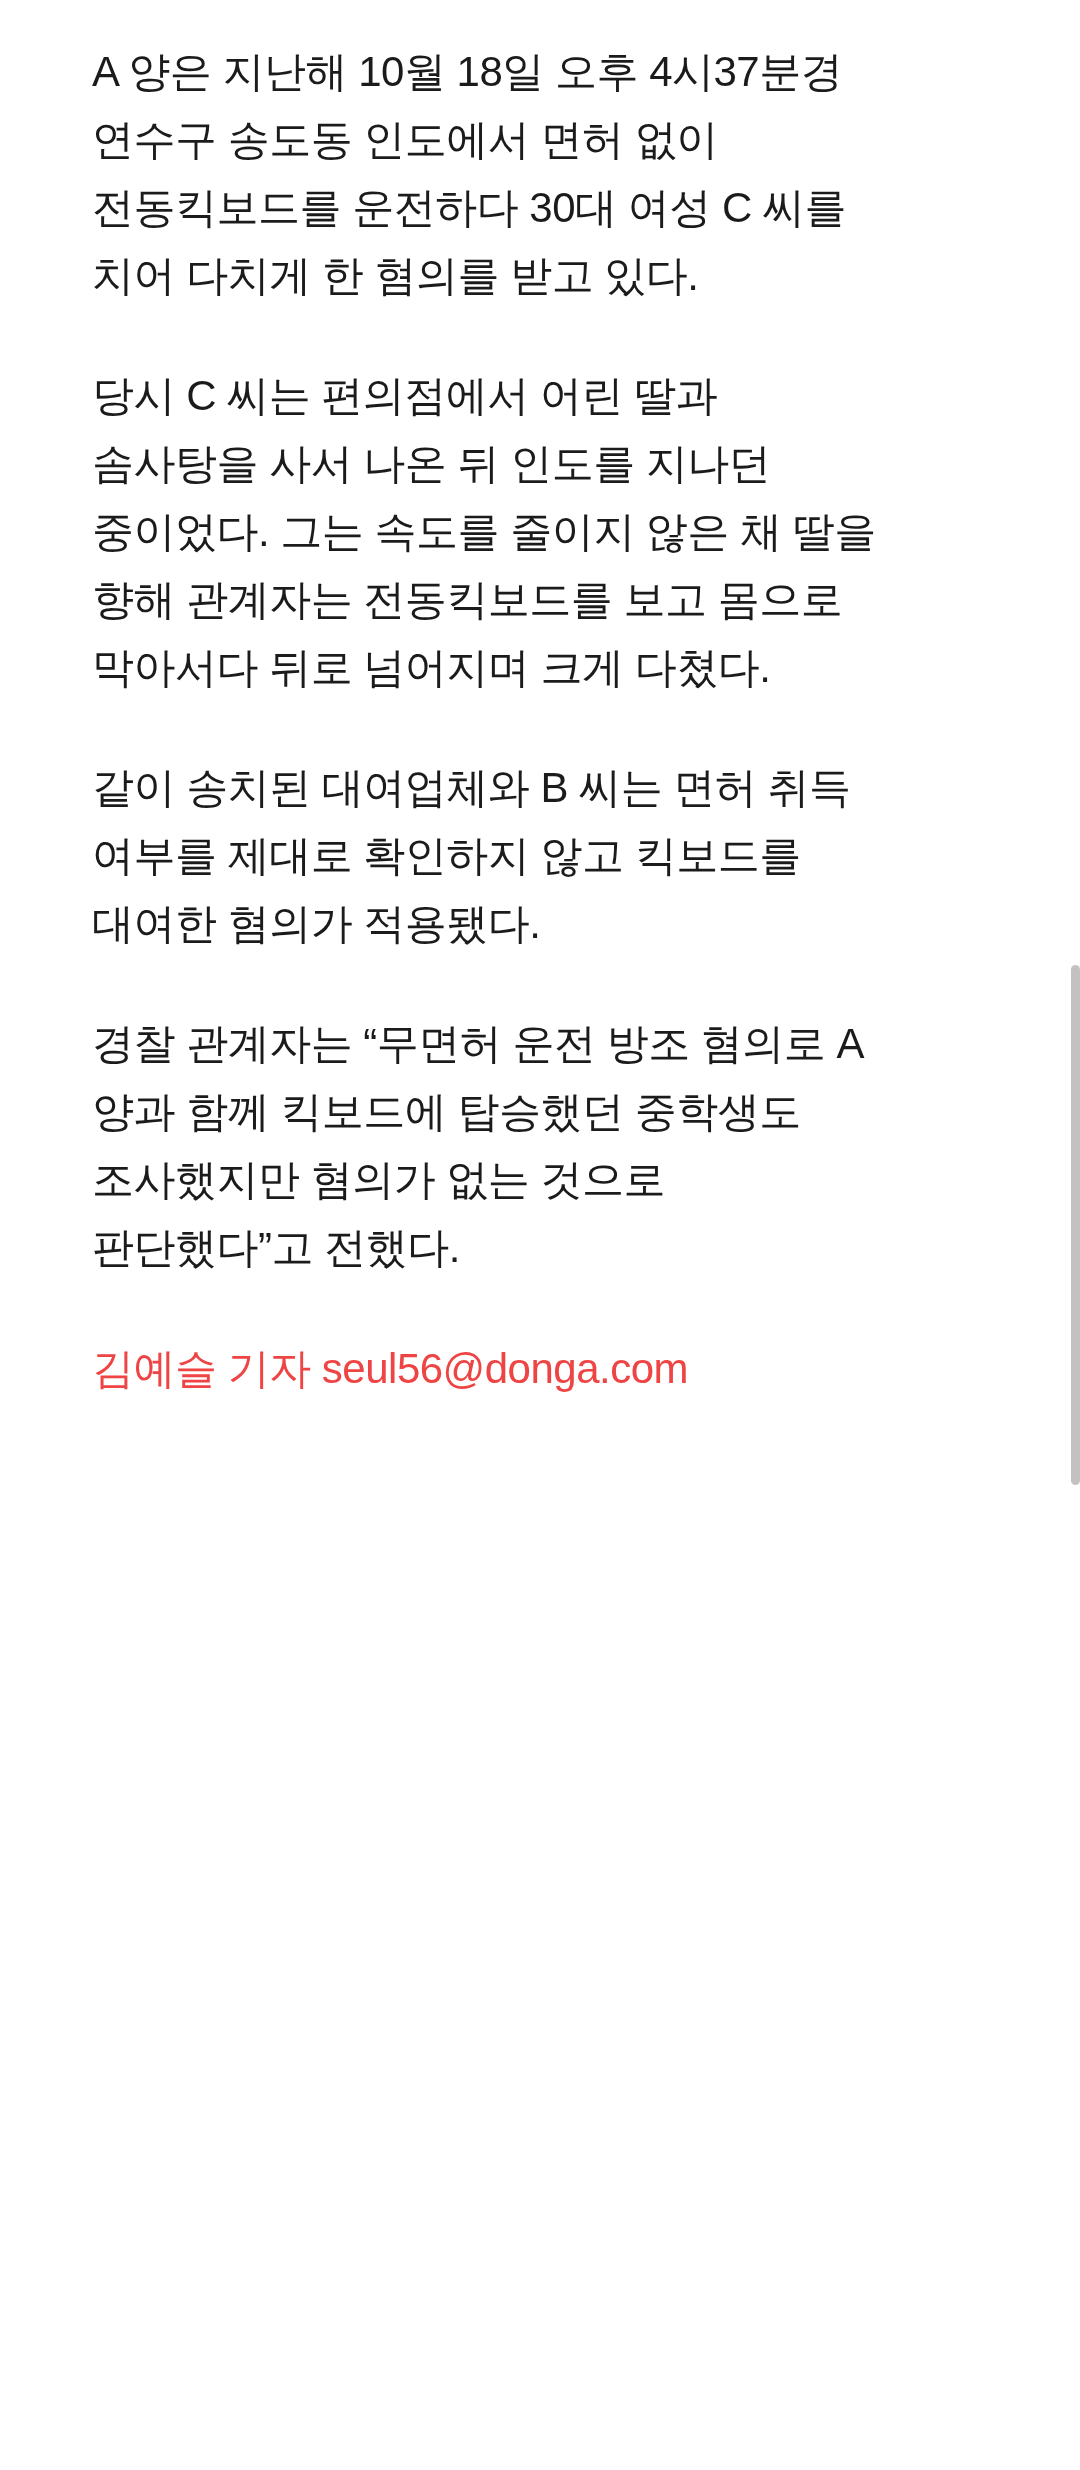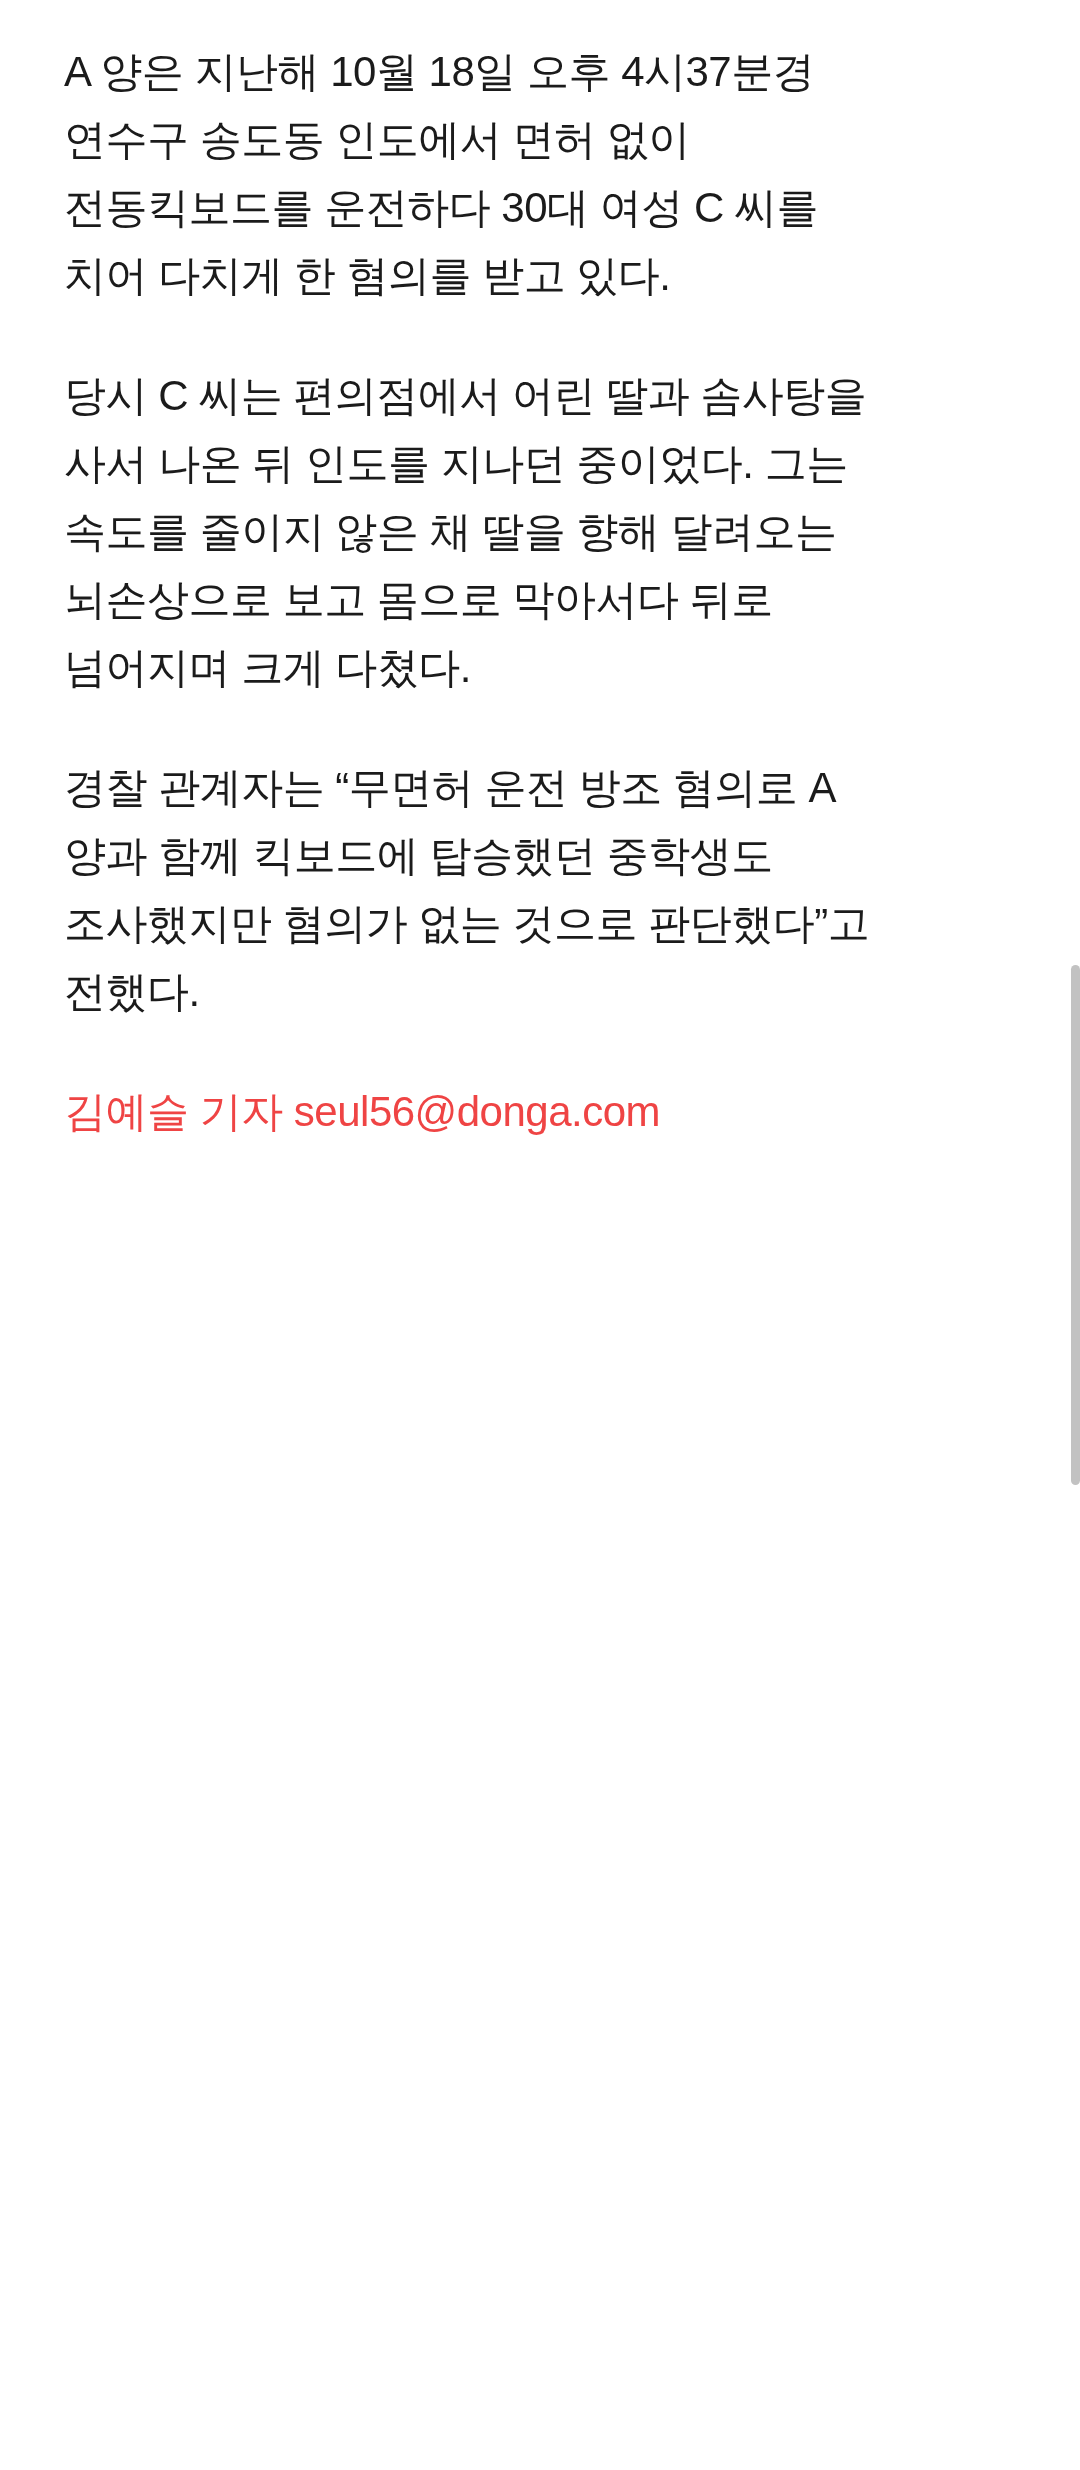--- a/index.html
+++ b/index.html
@@ -9,21 +9,21 @@
   }
   body {
     width: 1080px;
     min-height: 2470px;
     font-family: "Liberation Sans", "DejaVu Sans", sans-serif;
     color: #1a1a1a;
     position: relative;
     overflow: hidden;
   }
   .article-body {
-    padding: 38px 60px 0 64px;
+    padding: 38px 60px 0 92px;
     box-sizing: border-box;
     width: 952px;
   }
   .para {
     font-size: 42px;
     line-height: 1.62;
     letter-spacing: -0.5px;
     color: #1b1b1b;
     margin: 0 0 52px 0;
     word-break: keep-all;
@@ -58,20 +58,21 @@
     height: 520px;
     background: #c2c2c2;
     border-radius: 5px;
   }
 </style>
 </head>
 <body>
 
 <div class="article-body">
   <p class="para">A 양은 지난해 10월 18일 오후 4시37분경 연수구 송도동 인도에서 면허 없이 전동킥보드를 운전하다 30대 여성 C 씨를 치어 다치게 한 혐의를 받고 있다.</p>
-  <p class="para">당시 C 씨는 편의점에서 어린 딸과 솜사탕을 사서 나온 뒤 인도를 지나던 중이었다. 그는 속도를 줄이지 않은 채 딸을 향해 달려오는 뇌손상으로 보고 몸으로 막아서다 뒤로 넘어지며 크게 다쳤다.</p>
+  <p class="para">당시 C 씨는 편의점에서 어린 딸과 솜사탕을 사서 나온 뒤 인도를 지나던 중이었다. 그는 속도를 줄이지 않은 채 딸을 향해 관계자는 전동킥보드를 보고 몸으로 막아서다 뒤로 넘어지며 크게 다쳤다.</p>
+  <p class="para">같이 송치된 대여업체와 B 씨는 면허 취득 여부를 제대로 확인하지 않고 킥보드를 대여한 혐의가 적용됐다.</p>
   <p class="para">경찰 관계자는 “무면허 운전 방조 혐의로 A 양과 함께 킥보드에 탑승했던 중학생도 조사했지만 혐의가 없는 것으로 판단했다”고 전했다.</p>
   <p class="byline">김예슬 기자 seul56@donga.com</p>
 </div>
 
 <div class="scrollbar-track">
   <div class="scrollbar-thumb"></div>
 </div>
 
 </body></html>

